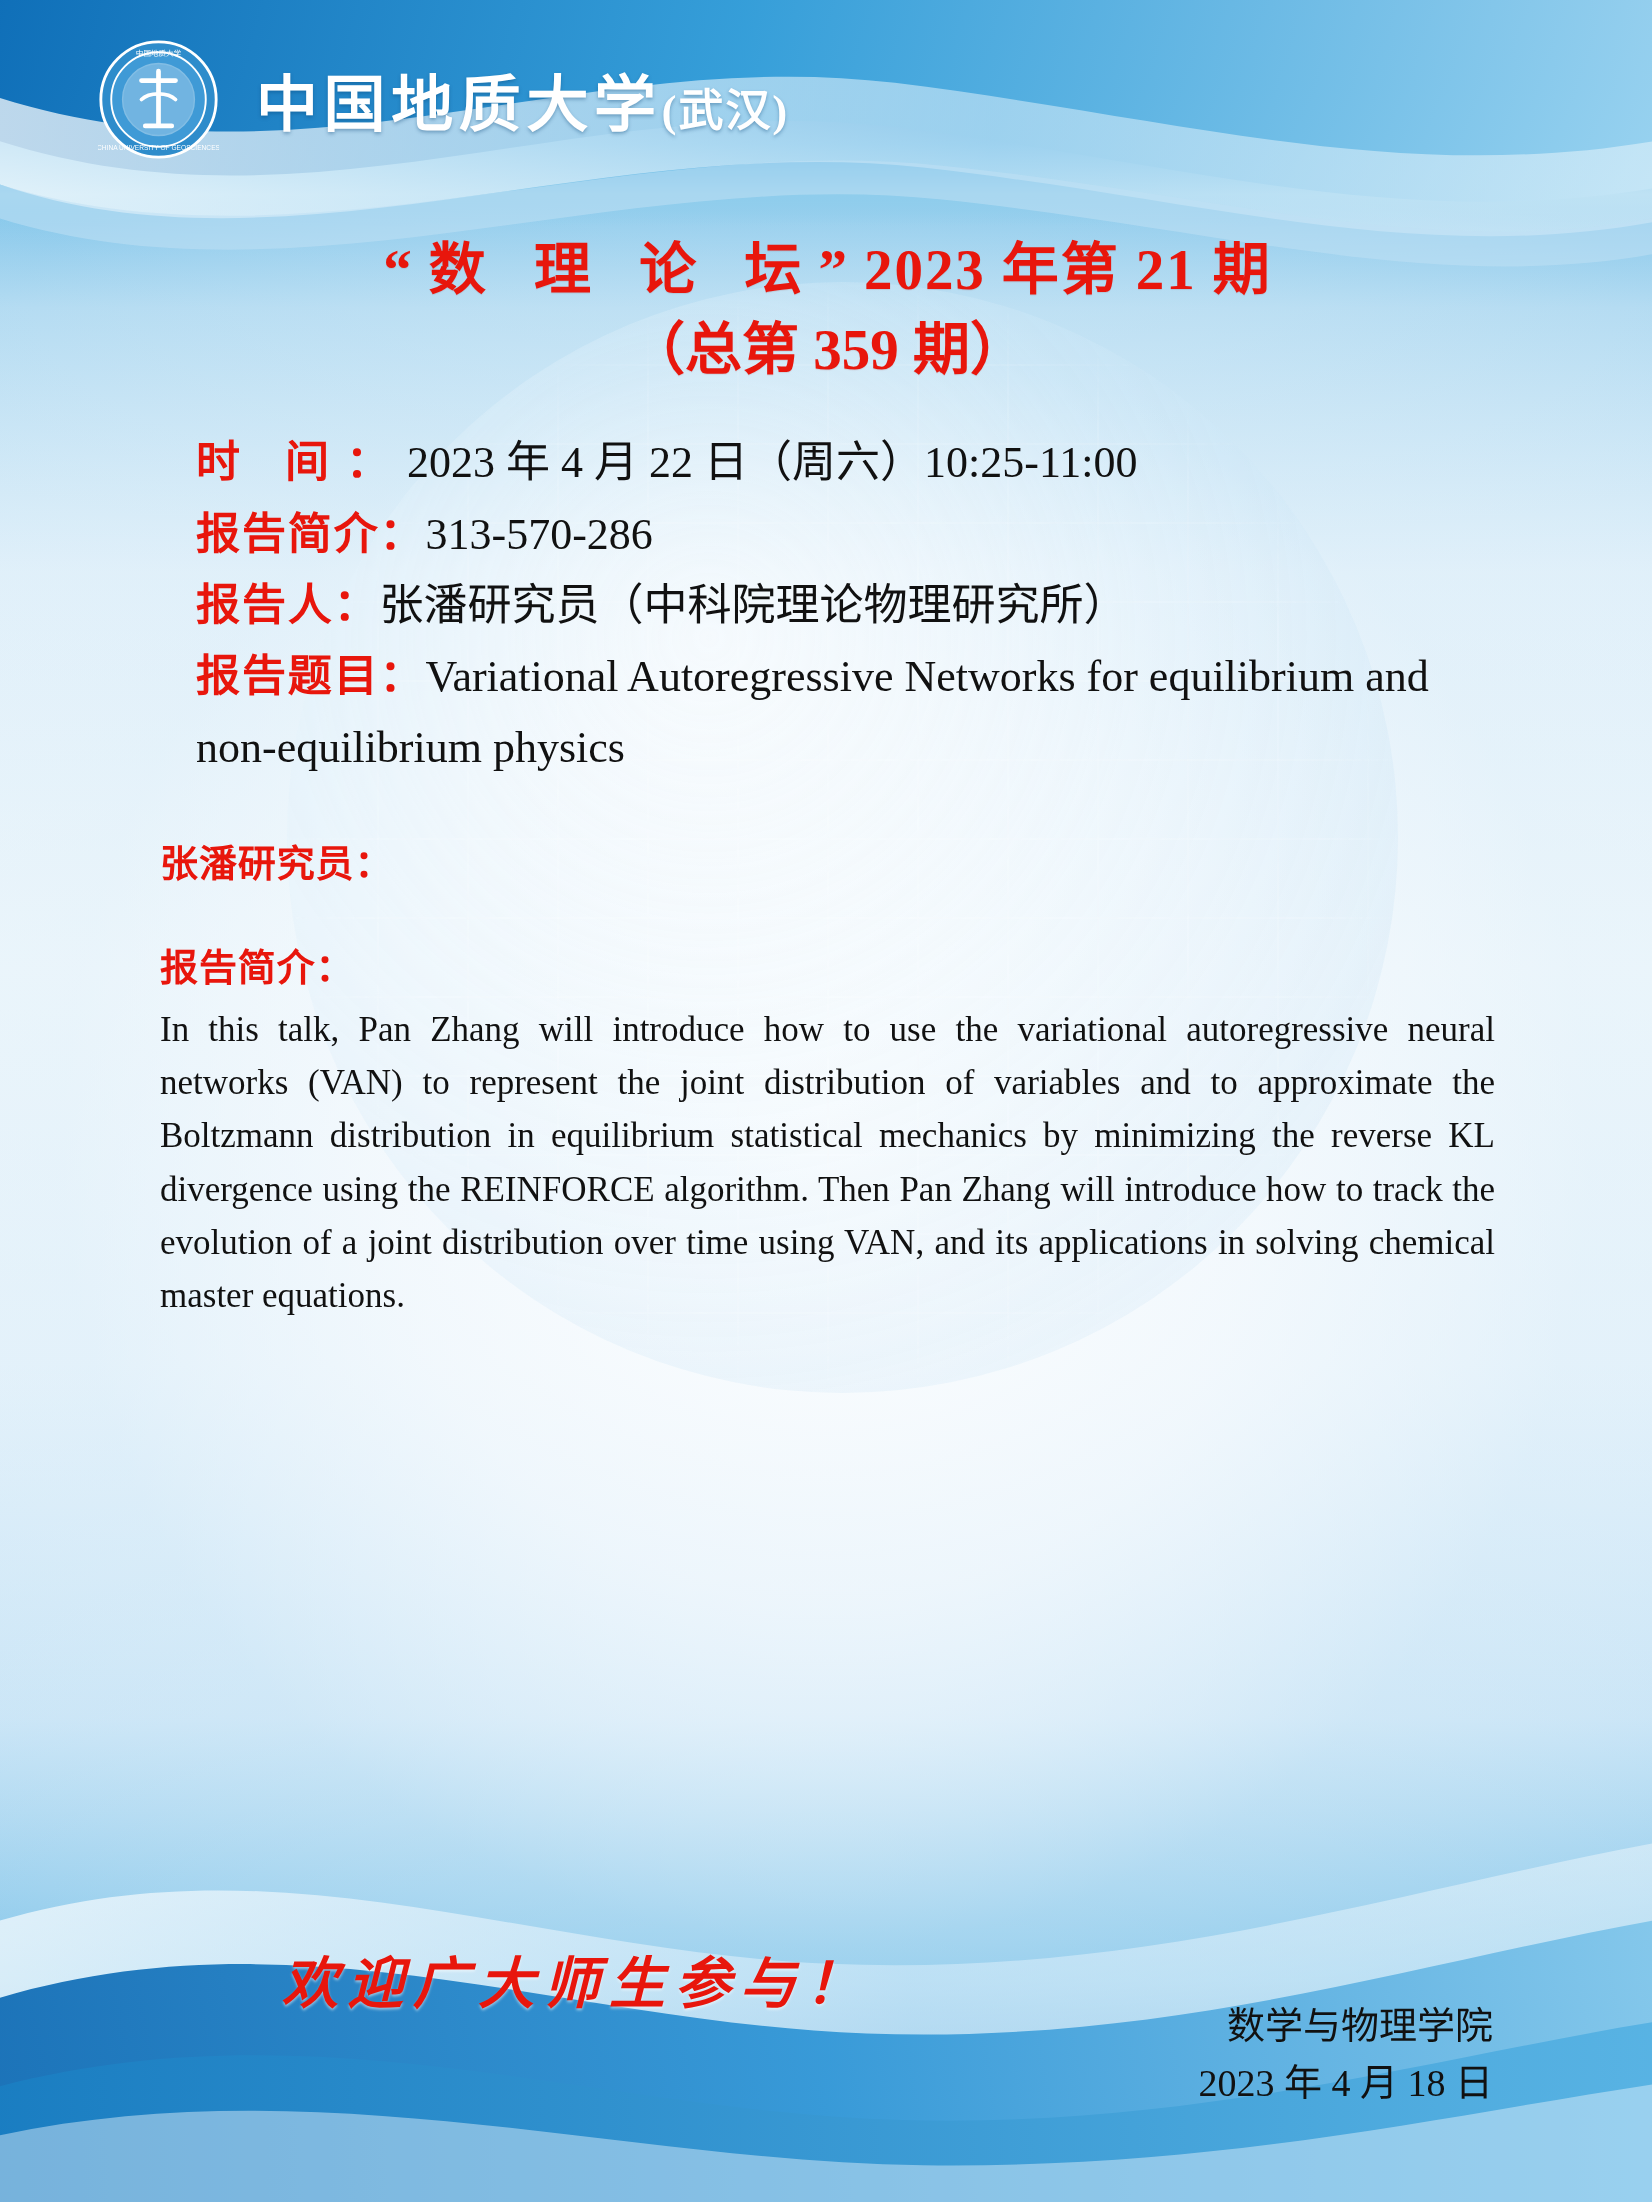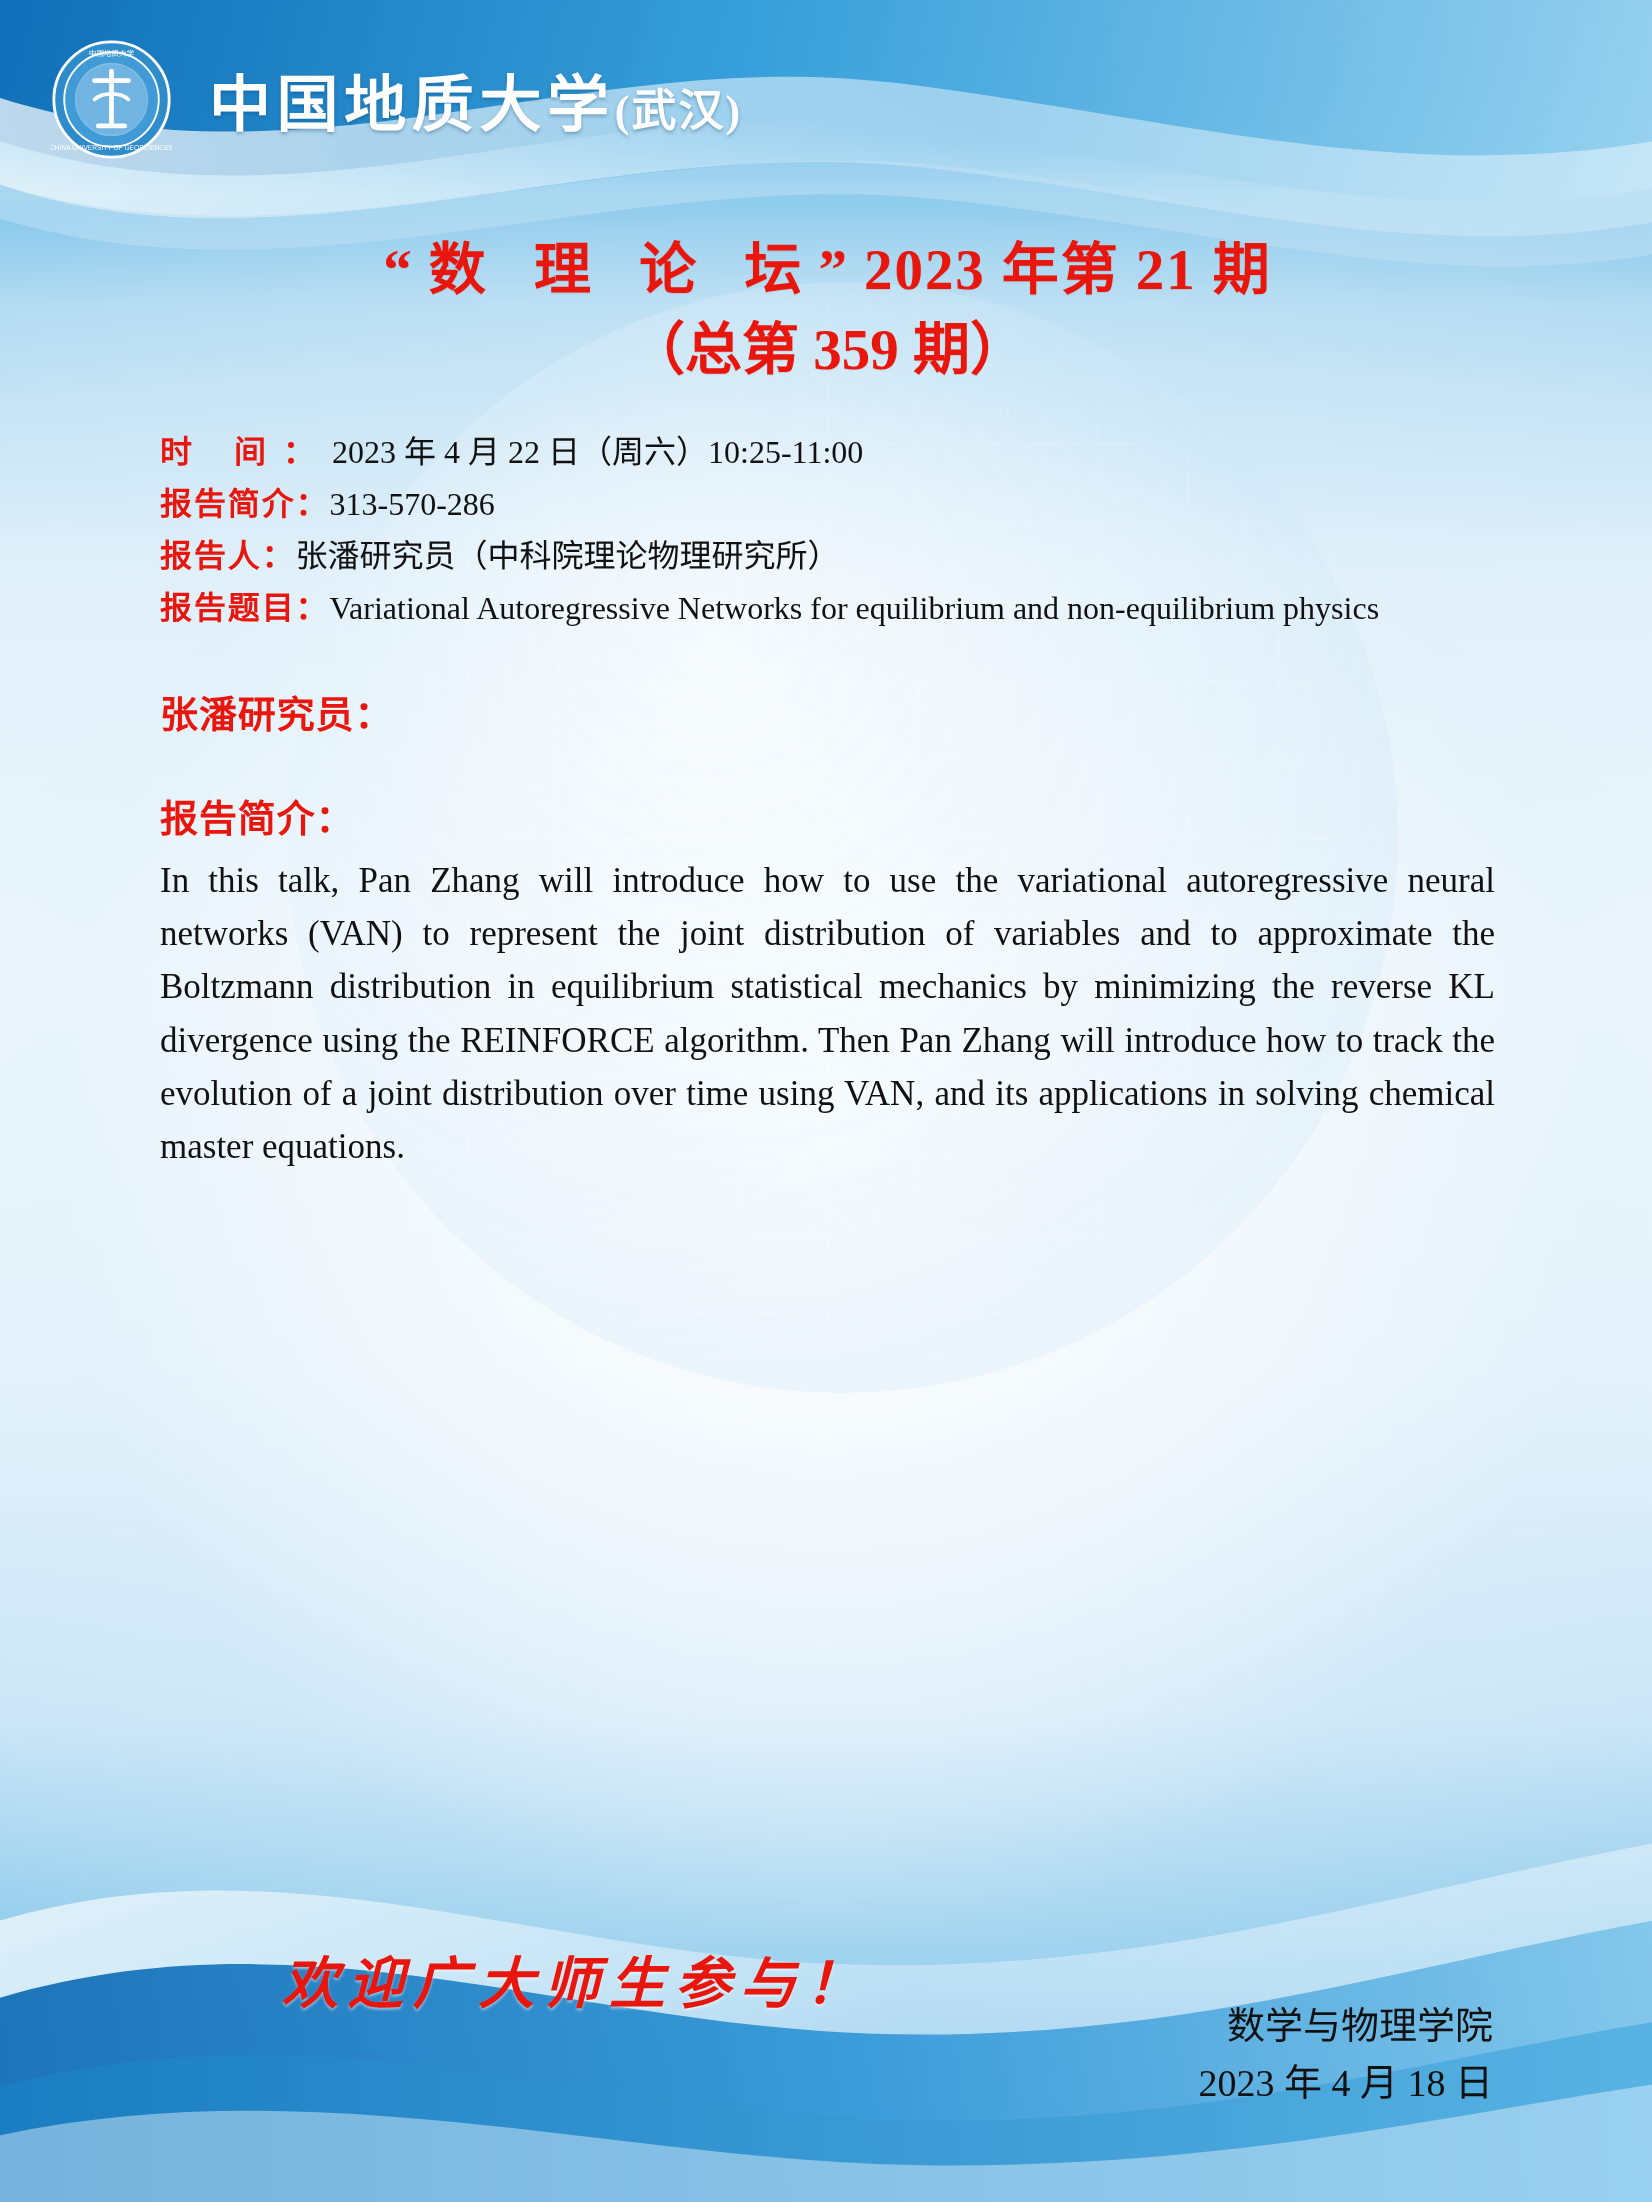--- a/index.html
+++ b/index.html
@@ -40,21 +40,21 @@
     opacity: .7;
   }
   
   .top-band {
     position: absolute; left: 0; top: 0; width: 1653px; height: 226px;
     background: linear-gradient(180deg, #1877c0 0%, #2f93d3 38%, #56b0e2 64%, #8fcdec 86%, rgba(190,224,245,0) 100%);
   }
   
   .header {
     position: absolute; left: 0; top: 0; width: 1653px; height: 198px;
-    display: flex; align-items: center; padding-left: 51px; box-sizing: border-box; text-align: right;
+    display: flex; align-items: center; padding-left: 98px; box-sizing: border-box; text-align: right;
   }
   .logo-wrap { width: 121px; height: 121px; flex: 0 0 auto; position: relative; }
   .logo-wrap svg { display: block; }
   .univ-name {
     margin-left: 37px;
     font-family: "Liberation Serif", serif;
     font-size: 62px;
     font-weight: 700;
     color: #ffffff;
     letter-spacing: 5.6px;
@@ -75,24 +75,25 @@
     font-family: "Liberation Serif", serif;
     font-weight: 700;
     text-shadow: 0 0.9px 0.9px rgba(120,0,0,0.10);
   }
   .title-main { font-size: 57px; line-height: 1.28; letter-spacing: 1.9px; }
   .title-main .spaced { letter-spacing: 17px; }
   .title-sub { font-size: 57px; line-height: 1.28; margin-top: 7.5px; }
 
   .info-block { margin-top: 40px; }
   .info-line {
-    font-size: 32px;
+    font-size: 44px;
     line-height: 1.62;
     color: #111111;
     white-space: nowrap;
+    margin-left: 36px;
   }
   .info-line .lbl { color: #e8160c; font-weight: 700; letter-spacing: 1.9px; }
   .info-line .lbl.wide { letter-spacing: 17px; }
   .info-line.wrap { white-space: normal; }
   .topic-text { color: #111; }
 
   .section-head {
     margin-top: 49px;
     font-size: 38px;
     color: #e8160c;

